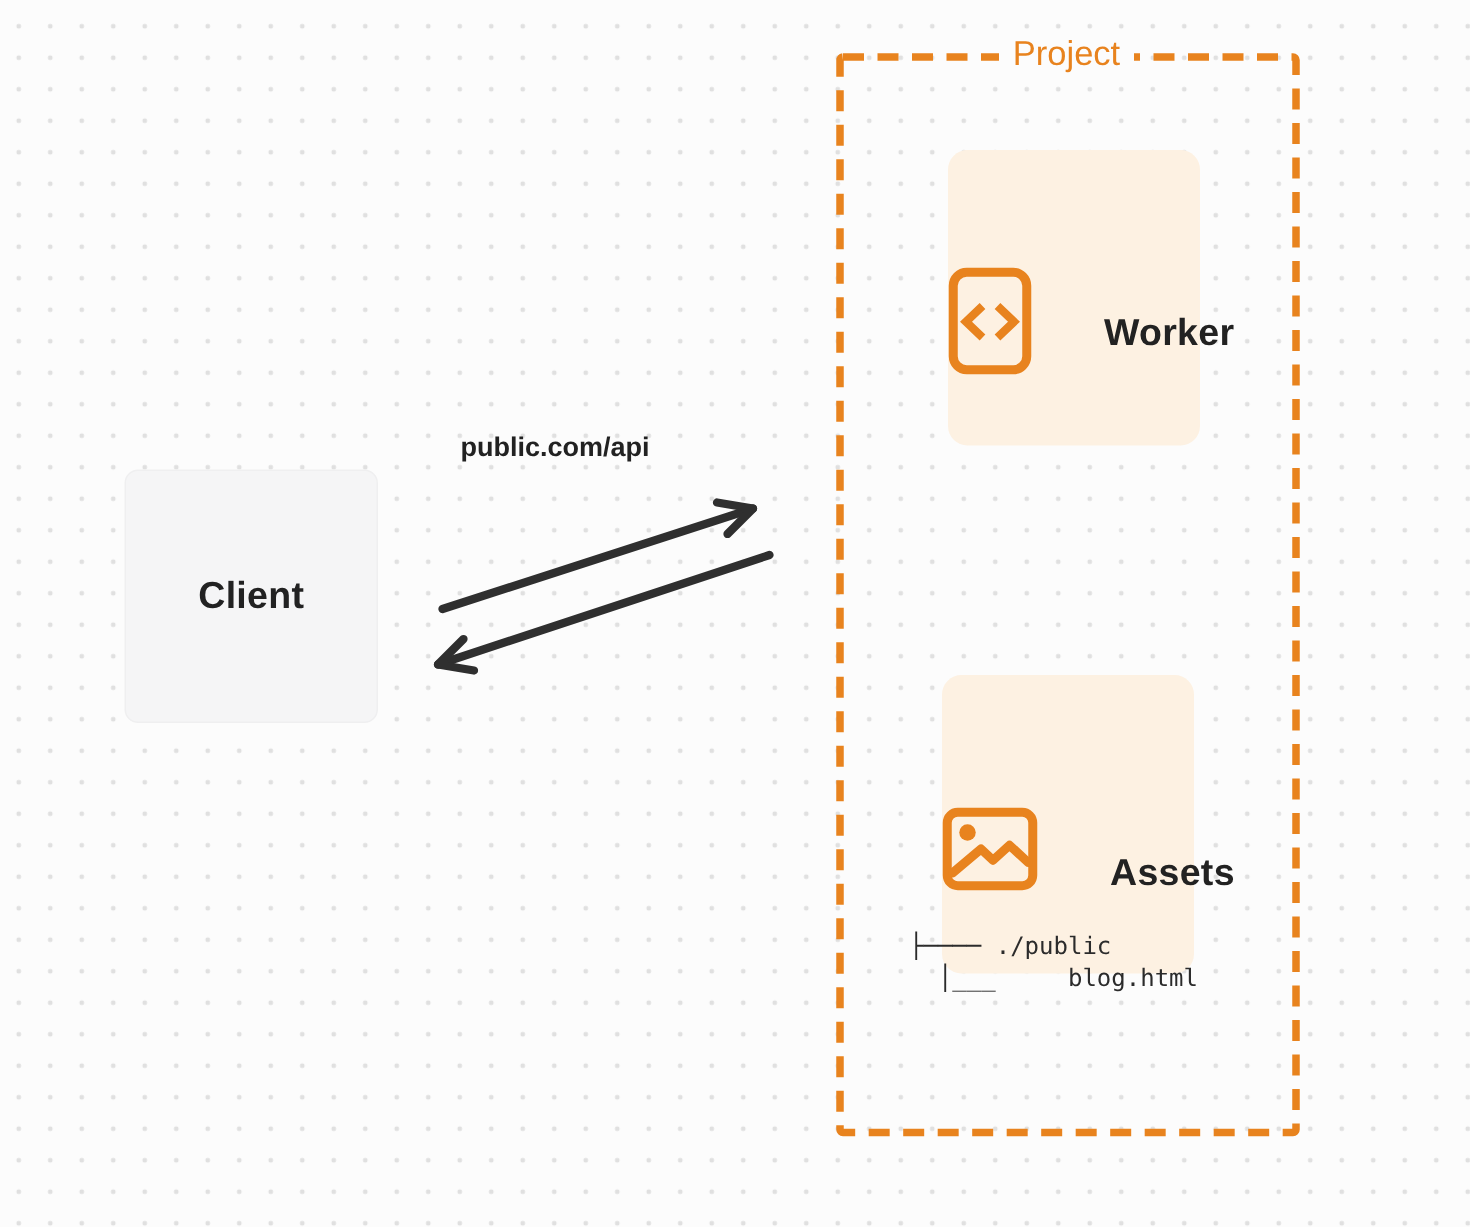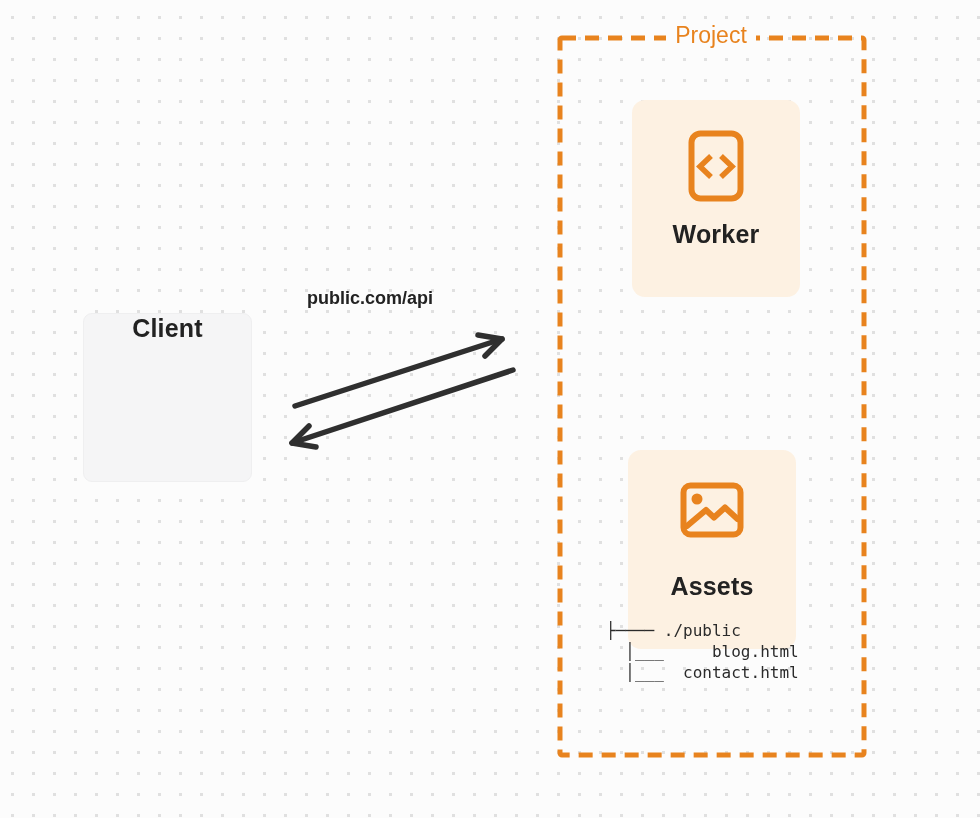--- a/index.html
+++ b/index.html
@@ -46,21 +46,21 @@
   .client-box {
     position: absolute;
     left: 83px;
     top: 313px;
     width: 167px;
     height: 167px;
     background: var(--client-fill, #F5F5F6);
     border: 1px solid #EFEFF0;
     border-radius: 9px;
     display: flex;
-    align-items: flex-start;
+    align-items: center;
     justify-content: center;
   }
   .node-label {
     font-size: 25px;
     font-weight: 700;
     color: var(--text-dark, #222222);
     letter-spacing: 0.2px;
   }
   .request-label {
     position: absolute;
@@ -85,22 +85,23 @@
     font-weight: 400;
     color: var(--accent, #E8831E);
   }
   .card {
     position: absolute;
     width: 168px;
     height: 167px;
     background: var(--panel-fill, #FDF1E2);
     border-radius: 13px;
     display: flex;
-    flex-direction: column;
+    flex-direction: row;
     align-items: center;
+    gap: 48px;
   }
   .card.worker {
     left: 632px;
     top: 100px;
     padding-top: 30px;
   }
   .card.assets {
     left: 628px;
     top: 450px;
     padding-top: 32px;
@@ -189,16 +190,15 @@
         <circle class="icon-fill" cx="17" cy="17" r="5.5"></circle>
         <path class="icon-stroke" d="M7,44 L26,28 L34,35.5 L45,25.5 L57.5,37"></path>
       </svg>
     </span>
     <span class="node-label">Assets</span>
   </div>
 
   <div class="file-tree">
     <div class="tree-line">├──── ./public</div>
     <div class="tree-line">  │___     blog.html</div>
-    <div class="tree-line">  │___  contact.html</div>
   </div>
 
 </div>
 
 </body></html>

